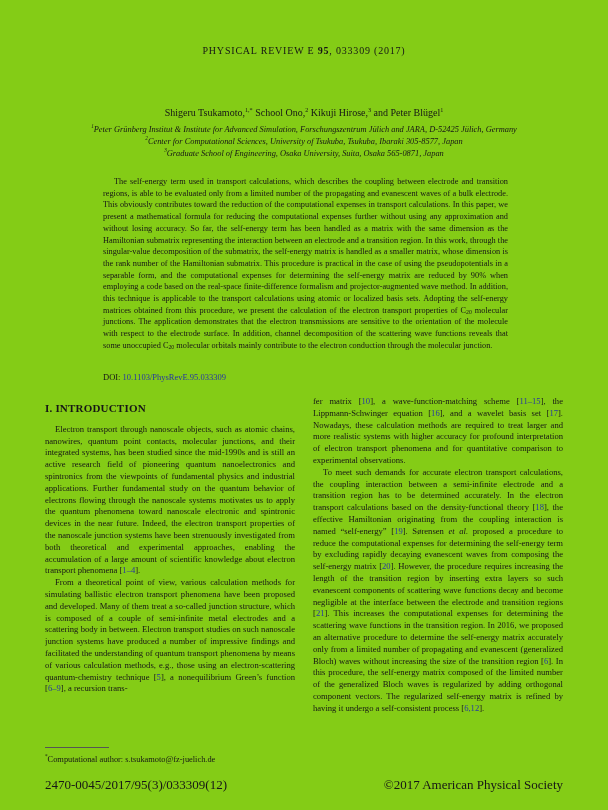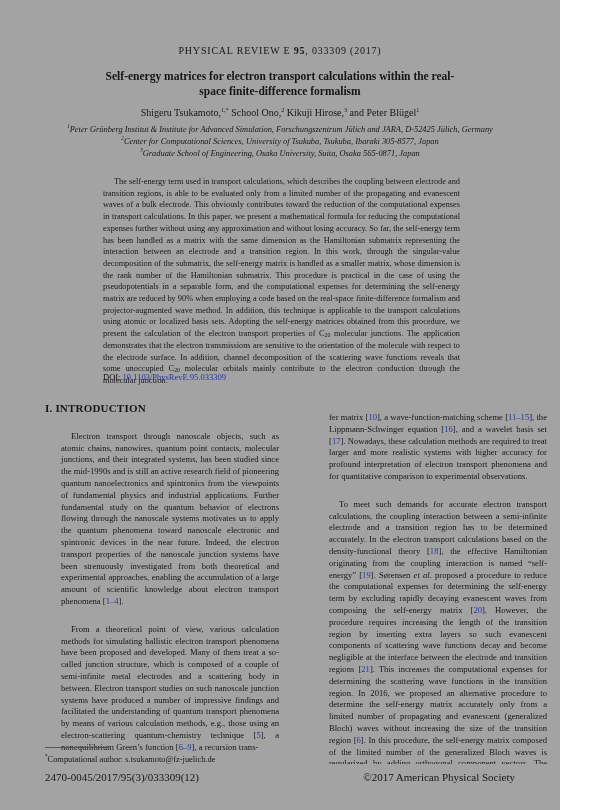--- a/index.html
+++ b/index.html
@@ -1,18 +1,18 @@
 <!DOCTYPE html>
 <html lang="en" style="--link: #2636a4;"><head>
 <meta charset="utf-8">
 <style>
   * { margin:0; padding:0; box-sizing:border-box; }
   html,body { width:608px; height:810px; background:#ffffff; }
   body { font-family:"Liberation Serif", serif; color:#161616; }
-  .page { position:relative; width:560px; height:810px; overflow:hidden; background:#a3a3a3; }
+  .page { position:relative; width:608px; height:810px; overflow:hidden; background:#84cc16; }
 
   .journal-header {
     position:absolute; top:45px; left:0; right:0;
     text-align:center; font-size:10px; letter-spacing:0.8px; white-space:nowrap;
   }
   .journal-header .vol { font-weight:bold; }
 
   .page-title {
     position:absolute; top:69px; left:100px; right:100px;
     text-align:center; font-weight:bold; font-size:11.5px; line-height:15px;
@@ -43,50 +43,49 @@
 
   .columns {
     position:absolute; top:396px; left:45px; width:518px; height:368px;
     display:flex; gap:18px; overflow:hidden;
   }
   .col { width:250px; text-align:justify; font-size:8.6px; line-height:11.8px; }
   .col h2 {
     text-align:left; font-size:11px; font-weight:bold;
     margin:7px 0 9px 0; letter-spacing:0.2px;
   }
-  .col p { margin:16px; }
+  .col p { margin:0; }
   .col p.indent { text-indent:10px; }
 
   .s-cite { color:var(--link,#2636a4); }
   .s-i { font-style:italic; }
   .s-sub { font-size:70%; vertical-align:-0.25em; line-height:0; }
 
   .footnote {
     position:absolute; left:45px; bottom:46px; width:250px; font-size:8.4px;
   }
   .footnote .rule { width:64px; border-top:1px solid #555; margin-bottom:7px; }
 
   .page-footer {
-    position:absolute; left:45px; right:45px; bottom:28px;
-    font-size:11px; height:11px;
+    position:absolute; left:45px; right:45px; bottom:22px;
+    font-size:13px; height:11px;
   }
   .page-footer .f-left { position:absolute; left:0; }
   .page-footer .f-center { position:absolute; left:0; right:0; text-align:center; }
   .page-footer .f-right { position:absolute; right:0;text-align:right; }
 </style>
 </head>
 <body>
 
 <div class="page">
 
   <div class="journal-header">
     <span>PHYSICAL REVIEW E </span><span class="vol">95</span><span>, 033309 (2017)</span>
   </div>
 
-  <div class="page-title">Self-energy matrices for electron transport calculations within the real-space finite-difference formalism</div>
 
   <div class="author-list">
     <span><span>Shigeru Tsukamoto,</span><sup>1,*</sup></span><span><span> School Ono,</span><sup>2</sup></span><span><span> Kikuji Hirose,</span><sup>3</sup></span><span><span> and Peter Blügel</span><sup>1</sup></span>
   </div>
 
   <div class="affiliations">
     <div><sup>1</sup><span>Peter Grünberg Institut &amp; Institute for Advanced Simulation, Forschungszentrum Jülich and JARA, D-52425 Jülich, Germany</span></div>
     <div><sup>2</sup><span>Center for Computational Sciences, University of Tsukuba, Tsukuba, Ibaraki 305-8577, Japan</span></div>
     <div><sup>3</sup><span>Graduate School of Engineering, Osaka University, Suita, Osaka 565-0871, Japan</span></div>
   </div>

